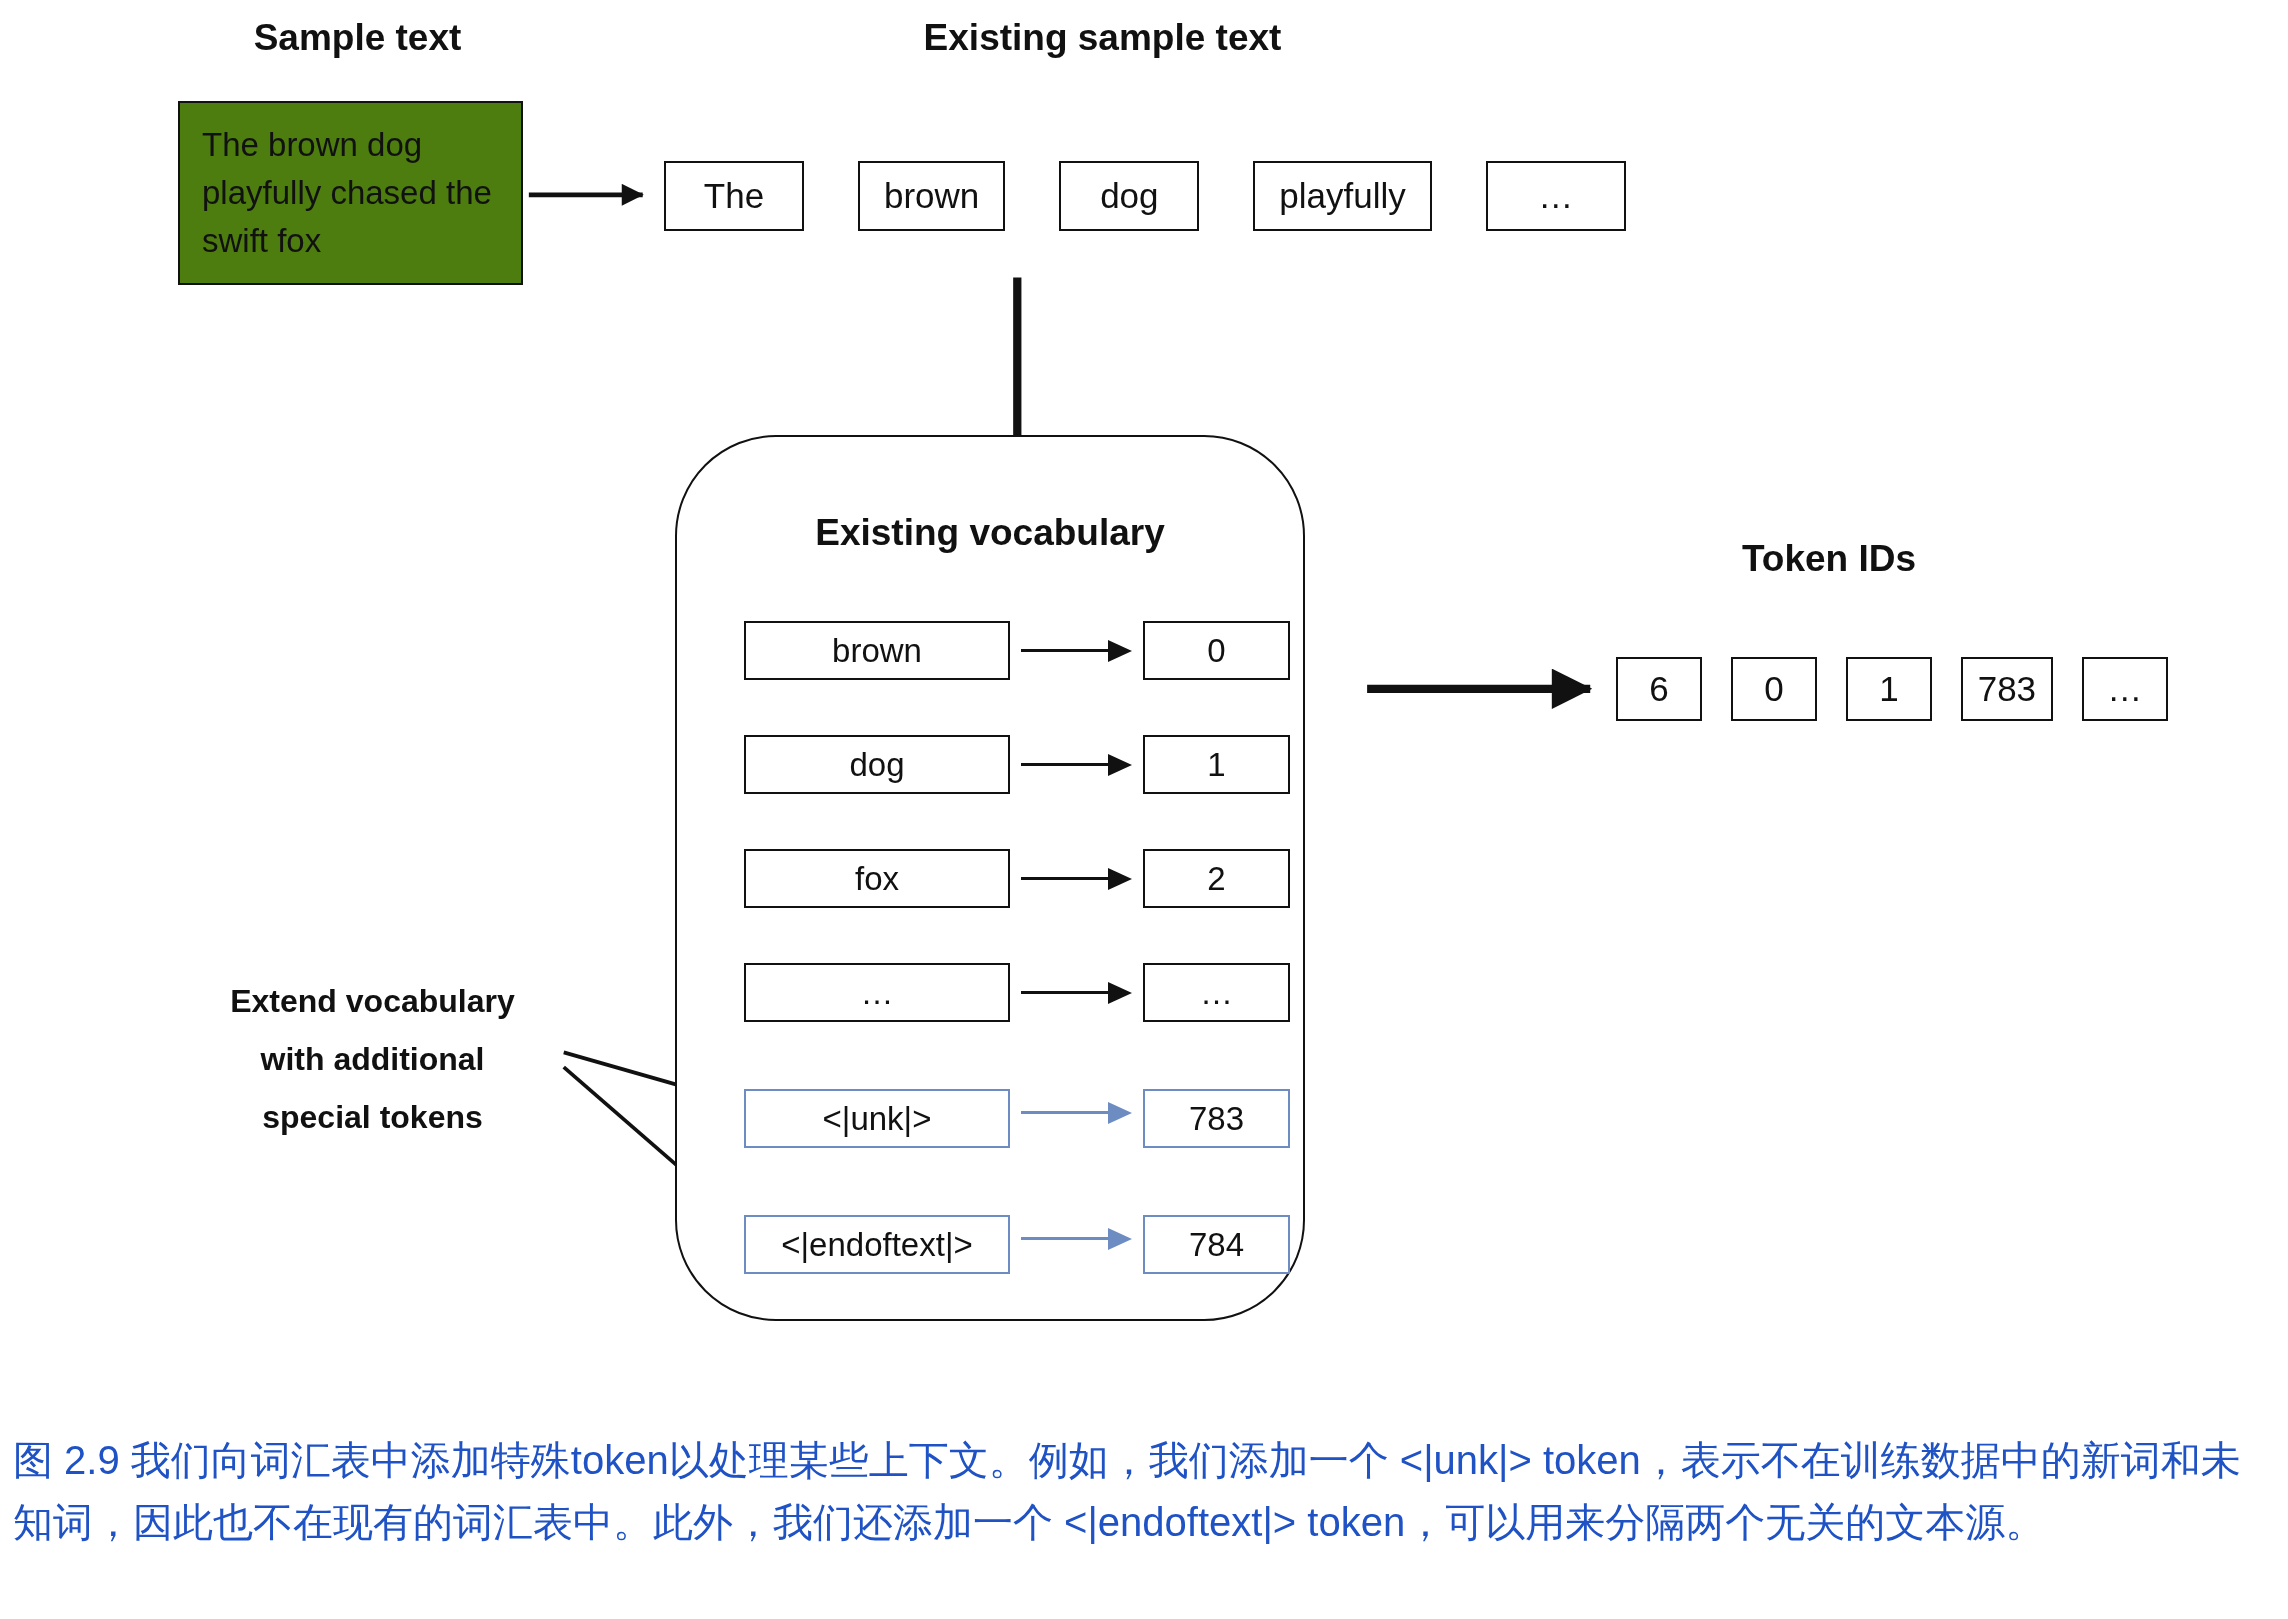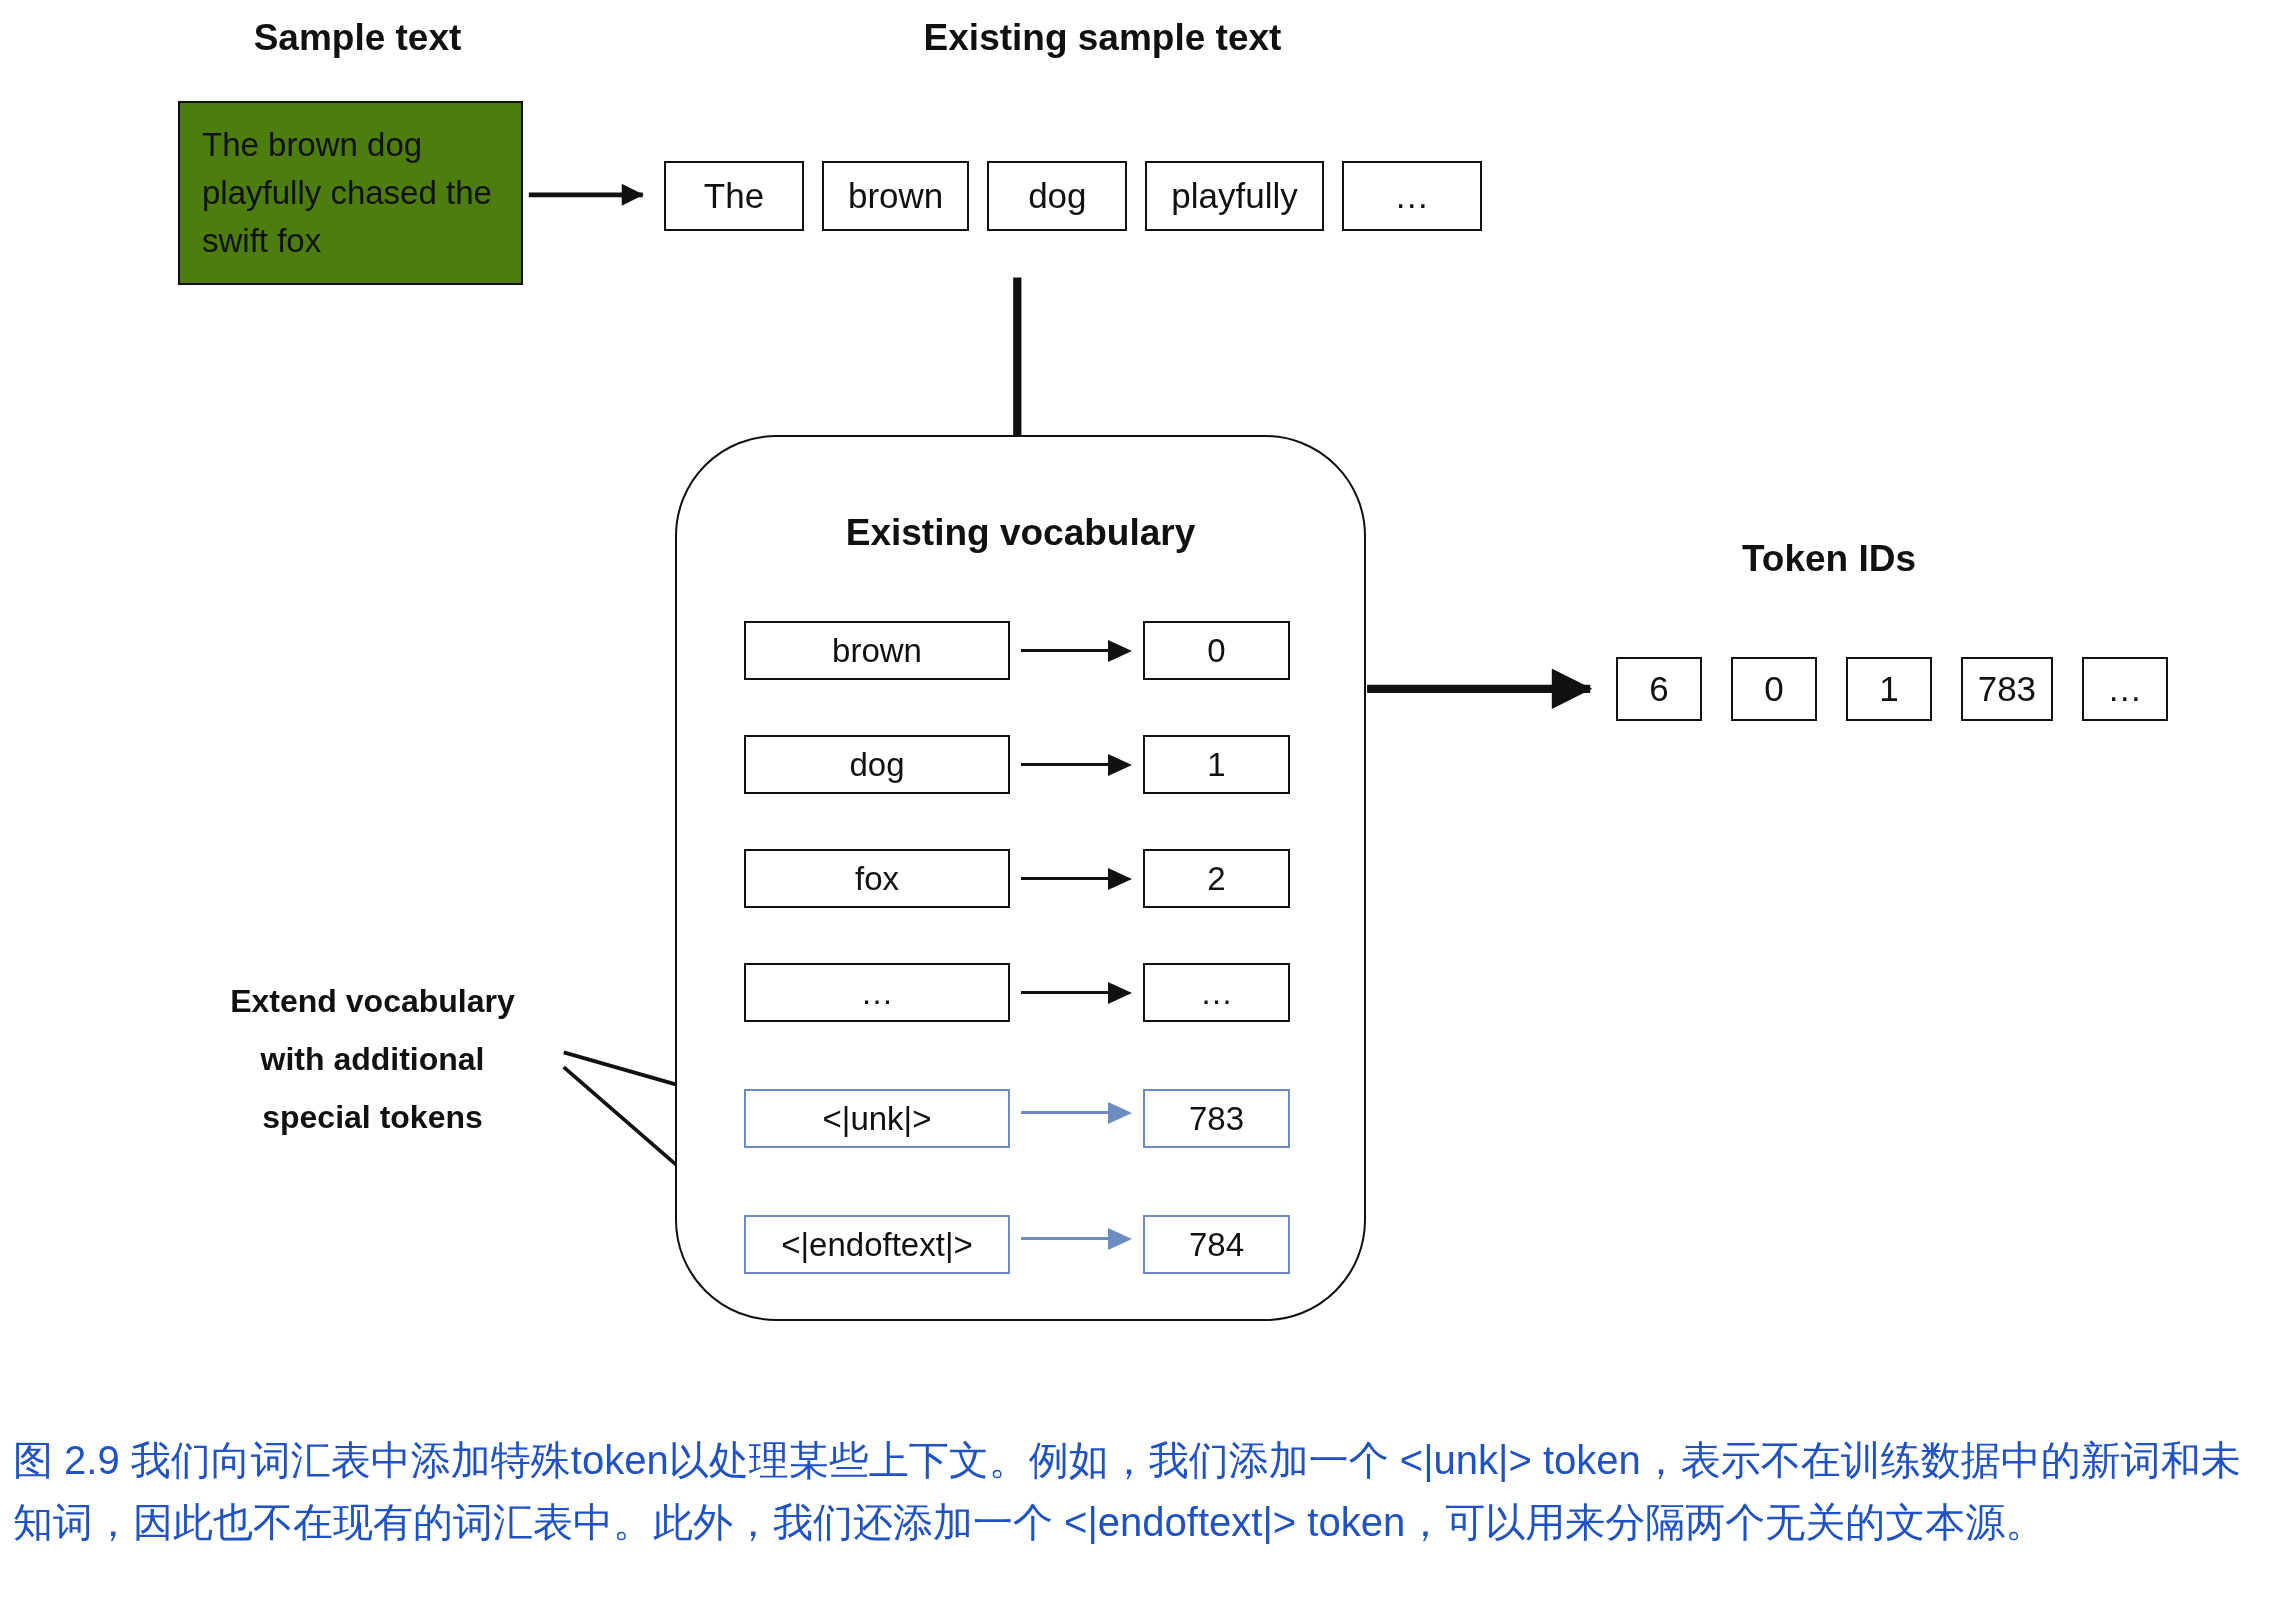--- a/index.html
+++ b/index.html
@@ -25,31 +25,31 @@
   .sample-box {
     position: absolute; left: 178px; top: 101px; width: 345px; height: 184px;
     border: 2.8px solid #111; background: #4d7c0f;
     display: flex; align-items: center;
     padding: 0 18.4px 0 22px;
     font-size: 33px; line-height: 1.45;
   }
 
   .token-row {
     position: absolute; left: 664px; top: 161px;
-    display: flex; gap: 18px;
+    display: flex; gap: 54px;
   }
   .token-box {
     border: 2.8px solid #111; background: #fff;
     height: 70px; min-width: 140px; padding: 0 24px;
     display: flex; align-items: center; justify-content: center;
     font-size: 35px;
   }
 
   .vocab-panel {
-    position: absolute; left: 675px; top: 435px; width: 691px; height: 886px;
+    position: absolute; left: 675px; top: 435px; width: 630px; height: 886px;
     border: 2.8px solid #111; border-radius: 101px; background: #fff;
   }
   .vocab-heading {
     position: absolute; left: 0; right: 0; top: 75px;
     text-align: center; font-size: 37px; font-weight: bold;
   }
   .vocab-rows {
     position: absolute; left: 67px; top: 184px;
     display: flex; flex-direction: column; gap: 55px;
   }

